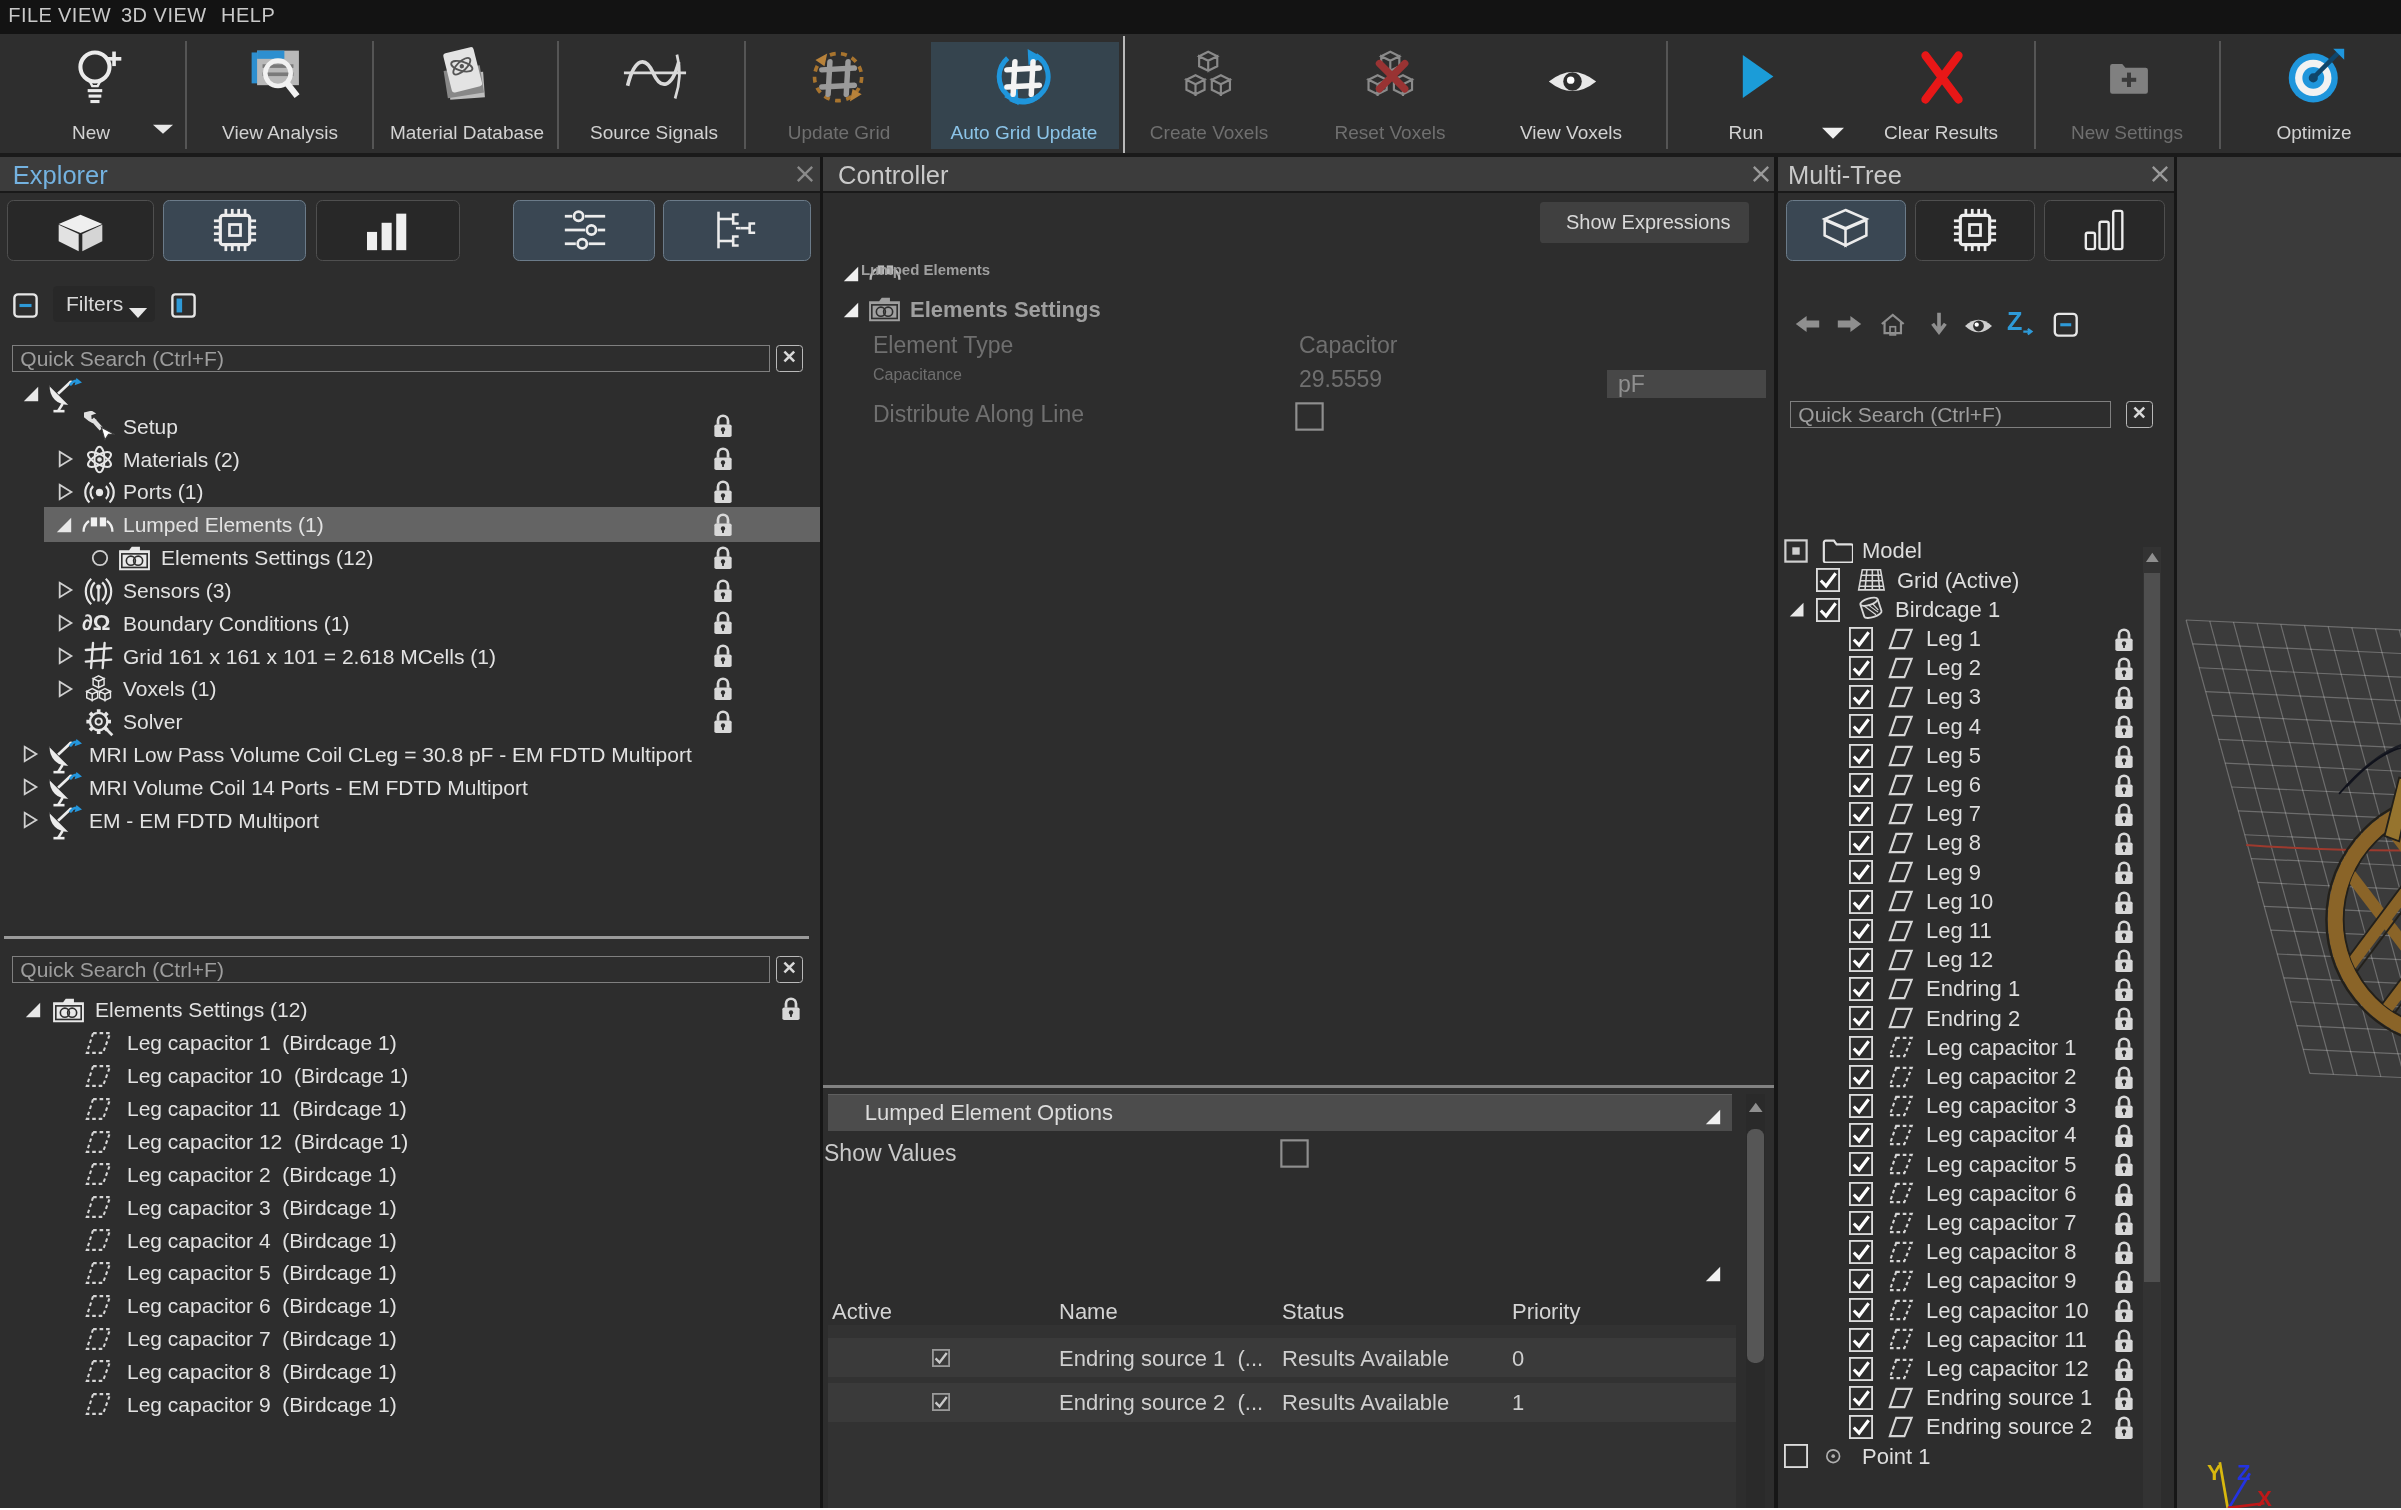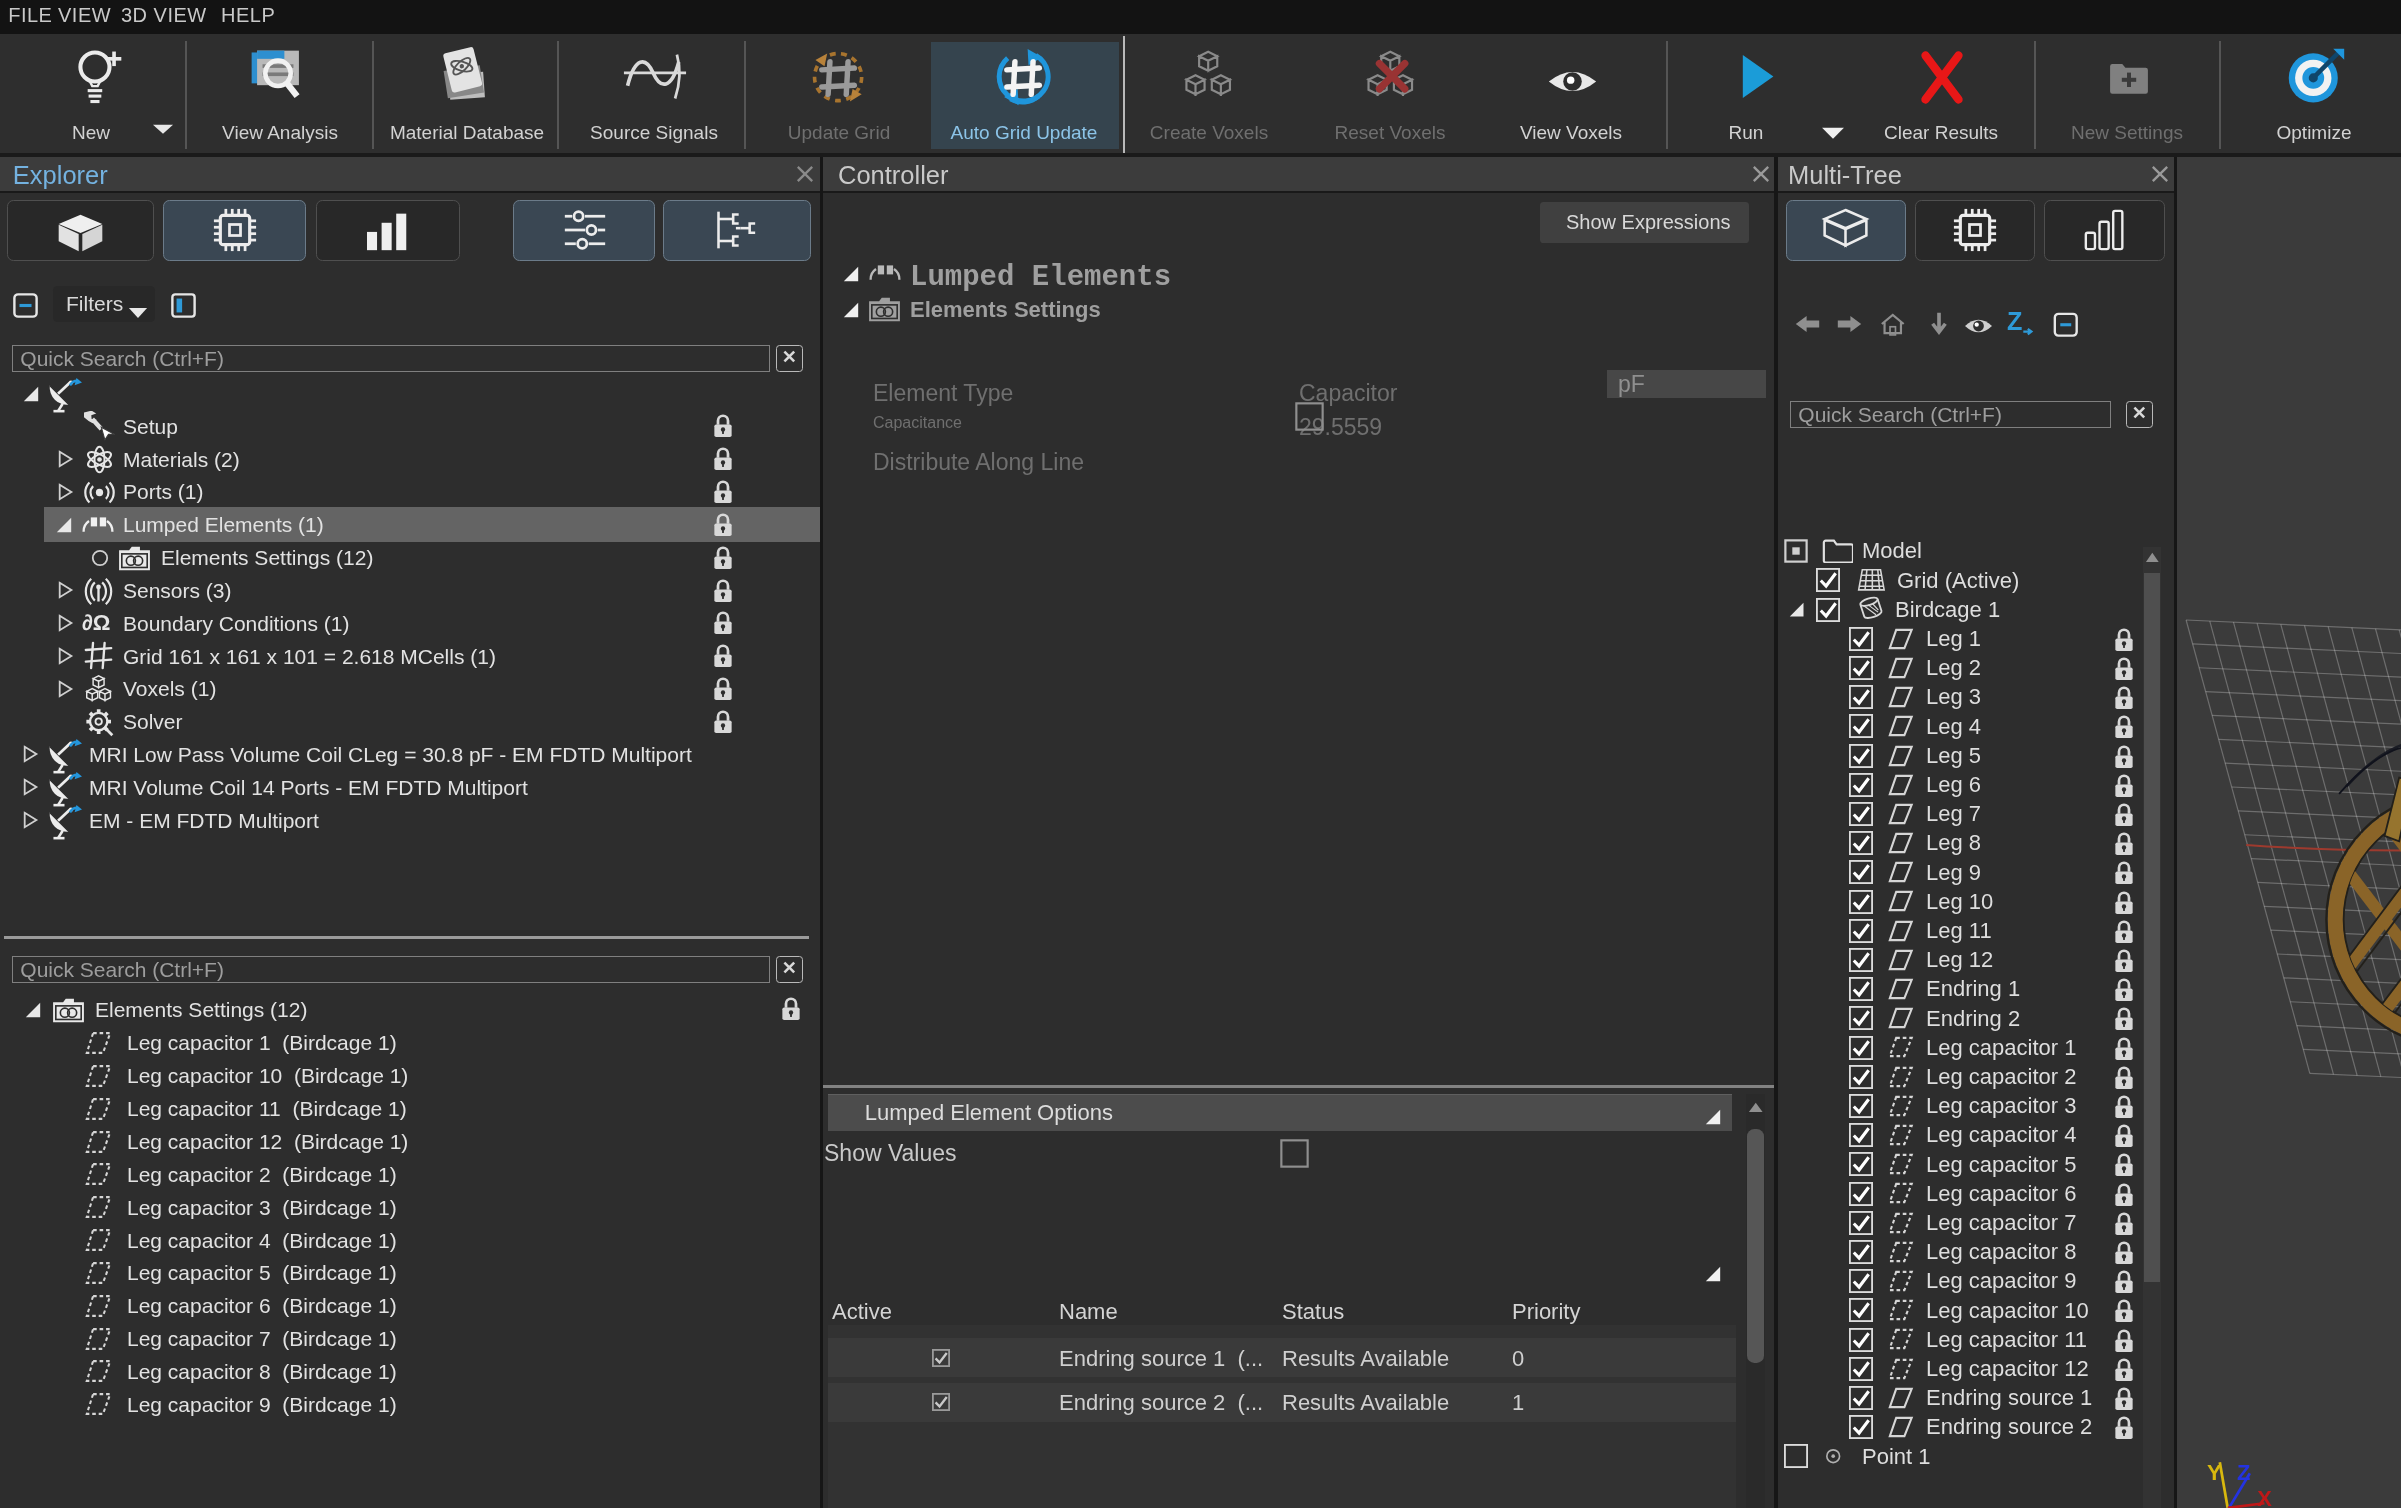--- a/index.html
+++ b/index.html
@@ -1,19 +1,19 @@
 <!DOCTYPE html>
 <html style="font-size:14.6px"><head><meta charset="utf-8"><style>
 html,body{margin:0;padding:0;background:#2d2d2d;}
 #root{position:relative;width:2401px;height:1511px;overflow:hidden;font-family:"Liberation Sans",sans-serif;background:#2d2d2d;color:#dedede;padding-left:32px;}
 .ab{position:absolute;}
 .row{position:absolute;height:33px;line-height:33px;font-size:21px;color:#e2e2e2;white-space:nowrap;}
 .mrow{position:absolute;height:29px;line-height:29px;font-size:22px;color:#dedede;white-space:nowrap;}
 .lbl{position:absolute;font-size:19px;color:#d2d2d2;white-space:nowrap;transform:translateX(-50%);}
-.dim{color:#6f6f6f;margin-top:48px;}
+.dim{color:#6f6f6f;}
 .sep{position:absolute;top:36px;width:1.8px;height:113px;background:#555;}
 .qs{position:absolute;height:26.5px;border:1.8px solid #7f7f7f;background:#2d2d2d;color:#9d9d9d;font-size:21px;line-height:25px;padding-left:7.3px;box-sizing:border-box;}
 .qx{position:absolute;width:26.5px;height:26.5px;border:1.8px solid #b9b9b9;border-radius:3.6px;box-sizing:border-box;color:#d9d9d9;text-align:center;line-height:22px;font-size:18px;font-weight:bold;}
 .hdrbar{position:absolute;left:828px;width:904px;height:36px;background:#4c4c4c;border-top:0.9px solid #5f5f5f;color:#dcdcdc;font-size:22px;line-height:36px;}
 </style></head><body>
 <div id="root">
 <div class="ab" style="left:0;top:0;width:2401px;height:34px;background:#131313;color:#c9c9c9;font-size:20px;">
 <span class="ab" style="left:8.2px;top:3.6px;letter-spacing:0.5px">FILE</span>
 <span class="ab" style="left:58px;top:3.6px;letter-spacing:0.5px">VIEW</span>
 <span class="ab" style="left:121px;top:3.6px;letter-spacing:0.5px">3D VIEW</span>
@@ -551,21 +551,21 @@
 <div class="ab" style="left:1566px;top:211px;font-size:20px;color:#d8d8d8;">Show Expressions</div>
 <svg style="position:absolute;left:842px;top:265px" width="18" height="18" viewBox="0 0 20 20">
       <polygon points="18,2 18,18 2,18" fill="#f0f0f0"></polygon>
     </svg>
 <svg style="position:absolute;left:867px;top:260px" width="36" height="27" viewBox="0 0 40 30">
       <path d="M4 22 a14 14 0 0 1 6 -12" fill="none" stroke="#b9b9b9" stroke-width="2.6"></path>
       <path d="M36 22 a14 14 0 0 0 -6 -12" fill="none" stroke="#b9b9b9" stroke-width="2.6"></path>
       <rect x="12" y="6" width="7" height="10" fill="#b9b9b9"></rect>
       <rect x="22" y="6" width="7" height="10" fill="#b9b9b9"></rect>
     </svg>
-<div class="ab" style="left:910px;top:261px;font-size:29px;font-weight:bold;color:#9f9f9f;font-family:Liberation Mono, monospace;">Lumped Elements</div>
+<div class="ab" style="left:861px;top:261px;font-size:15px;font-weight:bold;color:#9f9f9f;">Lumped Elements</div>
 <svg style="position:absolute;left:842px;top:301px" width="18" height="18" viewBox="0 0 20 20">
       <polygon points="18,2 18,18 2,18" fill="#f0f0f0"></polygon>
     </svg>
 <svg style="position:absolute;left:867px;top:294px" width="35" height="29" viewBox="0 0 38 32">
       <path d="M2 8 h11 l3 -4 h9 v4 h11 v22 h-34 z" fill="#9f9f9f"></path>
       <rect x="5" y="12" width="28" height="15" fill="none" stroke="#2d2d2d" stroke-width="1.8"></rect>
       <circle cx="15" cy="19.5" r="5" fill="none" stroke="#2d2d2d" stroke-width="1.8"></circle>
       <circle cx="23" cy="19.5" r="5" fill="none" stroke="#2d2d2d" stroke-width="1.8"></circle>
     </svg>
 <div class="ab" style="left:910px;top:297px;font-size:22px;font-weight:bold;color:#9f9f9f;">Elements Settings</div>

